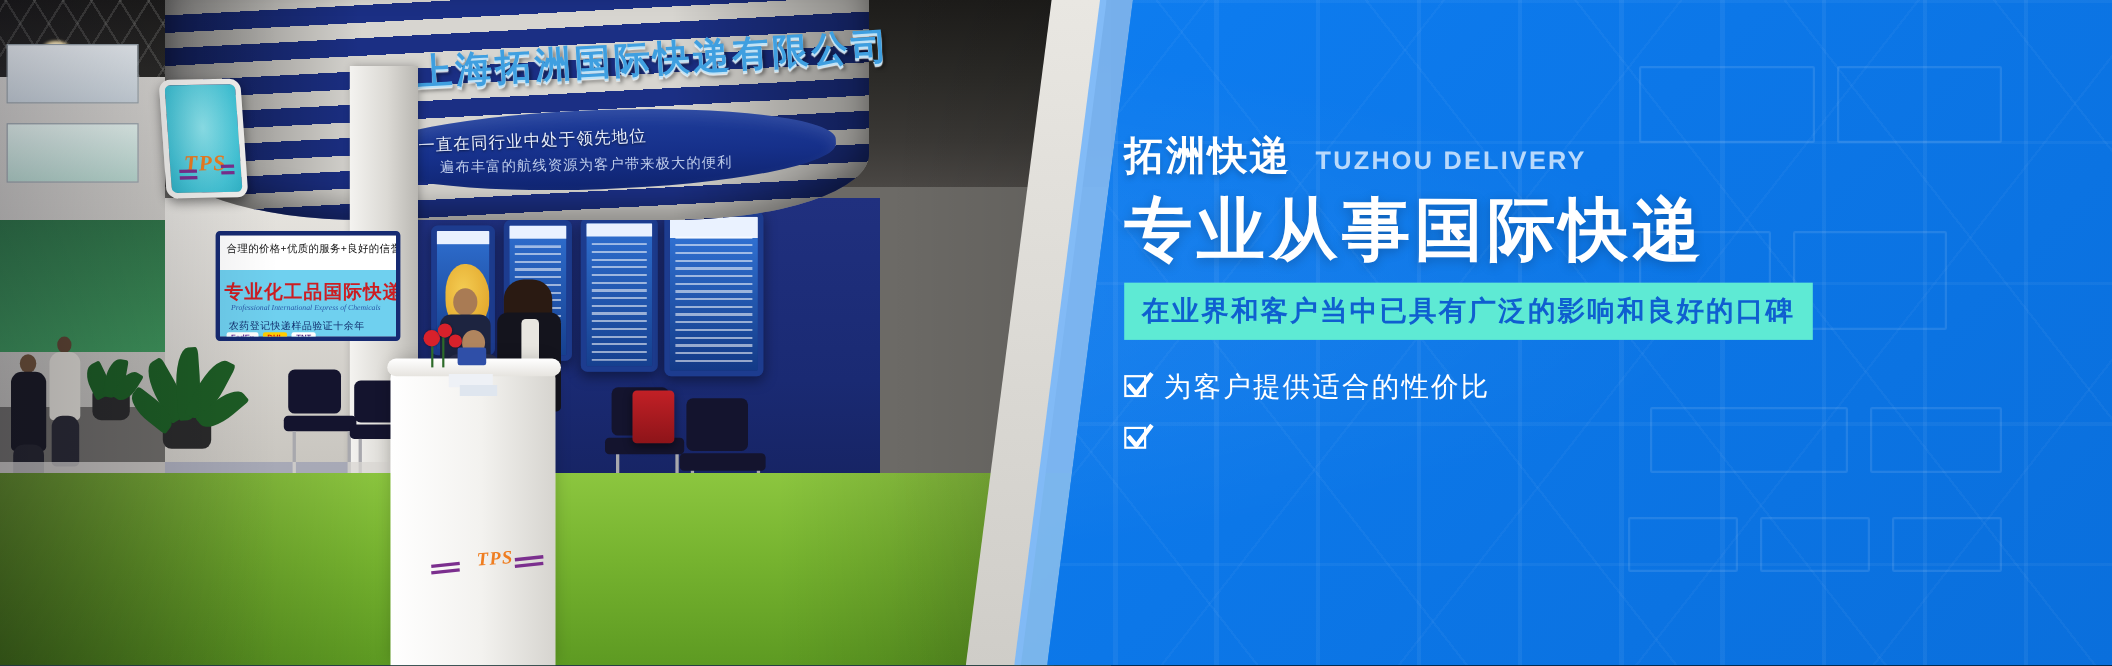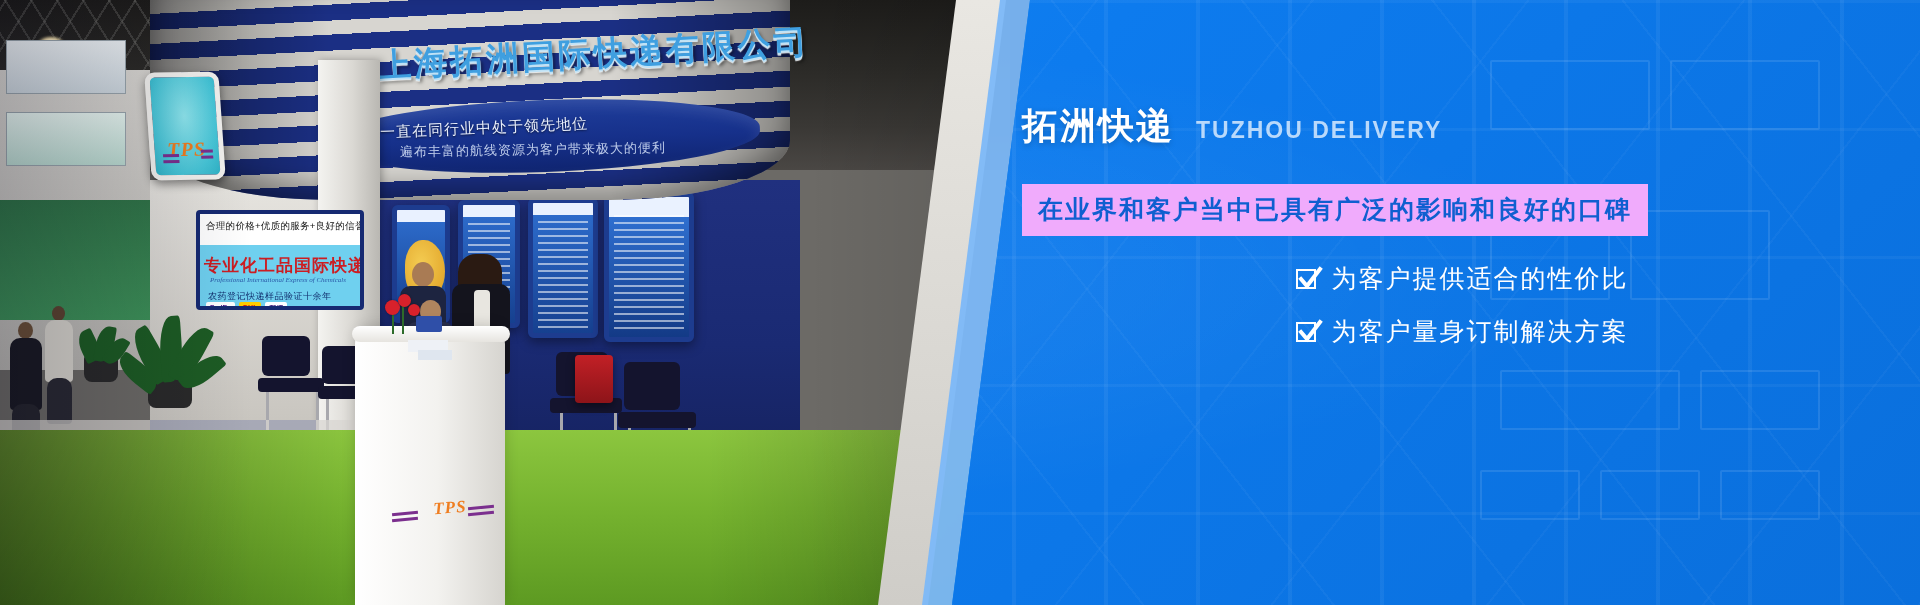--- a/index.html
+++ b/index.html
@@ -213,40 +213,40 @@
        repeating-linear-gradient(52deg, rgba(255,255,255,.035) 0 2px, rgba(255,255,255,0) 2px 150px),
        repeating-linear-gradient(-52deg, rgba(255,255,255,.03) 0 2px, rgba(255,255,255,0) 2px 170px),
        radial-gradient(ellipse at 20% 45%, rgba(255,255,255,.10), rgba(0,0,0,0) 55%),
        linear-gradient(135deg,#1a8af5 0%,#0d7bee 45%,#0a6fdc 100%);
      clip-path:polygon(1030px 0, 1920px 0, 1920px 605px, 952px 605px); }
   .panel-boxes { position:absolute; inset:0; opacity:.10;
      clip-path:polygon(1030px 0, 1920px 0, 1920px 605px, 952px 605px); }
   .pbox { position:absolute; border:2px solid #ffffff; border-radius:2px; }
 
   
-  .content { position:absolute; left:1022px; top:102px; width:880px; }
+  .content { position:absolute; left:1022px; top:118px; width:880px; }
 
   .line1 { display:flex; align-items:baseline; gap:22px; }
   .brand-cn { font-size:36px; font-weight:700; color:#ffffff; letter-spacing:2px;
               text-shadow:0 2px 6px rgba(0,0,0,.22); }
   .brand-en { font-size:23px; font-weight:700; color:#b9d9fb; letter-spacing:2px; }
 
   .headline { margin-top:10px; font-size:62px; font-weight:700; color:#ffffff;
               letter-spacing:4px; line-height:1.08;
               text-shadow:0 3px 10px rgba(0,0,0,.22); }
 
   .subhead { margin-top:12px; font-size:25px; font-weight:700; color:#ffffff;
              letter-spacing:1.1px; }
 
-  .highlight { margin-top:33px; display:inline-block; background:#f0abfc;
+  .highlight { margin-top:13px; display:inline-block; background:#5eead4;
                padding:9px 16px 10px 16px; }
   .highlight-text { font-size:25px; font-weight:700; color:#0f5fd0; letter-spacing:2px;
                     font-family:"Liberation Serif","DejaVu Serif",serif; }
 
-  .bullets { margin-top:26px; display:flex; flex-direction:column; gap:20px;align-items:center; }
+  .bullets { margin-top:26px; display:flex; flex-direction:column; gap:20px; }
   .bullet { display:flex; align-items:center; gap:16px; }
   .cbox { width:20px; height:20px; border:2px solid #ffffff; position:relative; flex:0 0 20px; }
   .cbox svg { position:absolute; left:-1px; top:-5px; }
   .bullet-text { font-size:25px; color:#ffffff; letter-spacing:2px; }
 </style>
 </head>
 <body>
 
 <div class="banner">
 
@@ -426,20 +426,21 @@
     <div class="pbox" style="left:1720px; top:470px; width:100px; height:50px;"></div>
   </div>
 
   <div class="content">
 
     <div class="line1">
       <span class="brand-cn">拓洲快递</span>
       <span class="brand-en">TUZHOU DELIVERY</span>
     </div>
 
+    <div class="headline">专业从事国际快递</div>
 
 
     <div class="highlight">
       <span class="highlight-text">在业界和客户当中已具有广泛的影响和良好的口碑</span>
     </div>
 
     <div class="bullets">
 
       <div class="bullet">
         <span class="cbox">
@@ -449,19 +450,18 @@
         </span>
         <span class="bullet-text">为客户提供适合的性价比</span>
       </div>
 
       <div class="bullet">
         <span class="cbox">
           <svg width="26" height="26" viewBox="0 0 26 26" aria-hidden="true">
             <path d="M4 13 L10 20 L23 3" fill="none" stroke="#ffffff" stroke-width="4" stroke-linecap="square" stroke-linejoin="miter"></path>
           </svg>
         </span>
-        <span class="bullet-text">为客户量身订制解决方案</span>
       </div>
 
     </div>
   </div>
 
 </div>
 
 </body></html>

